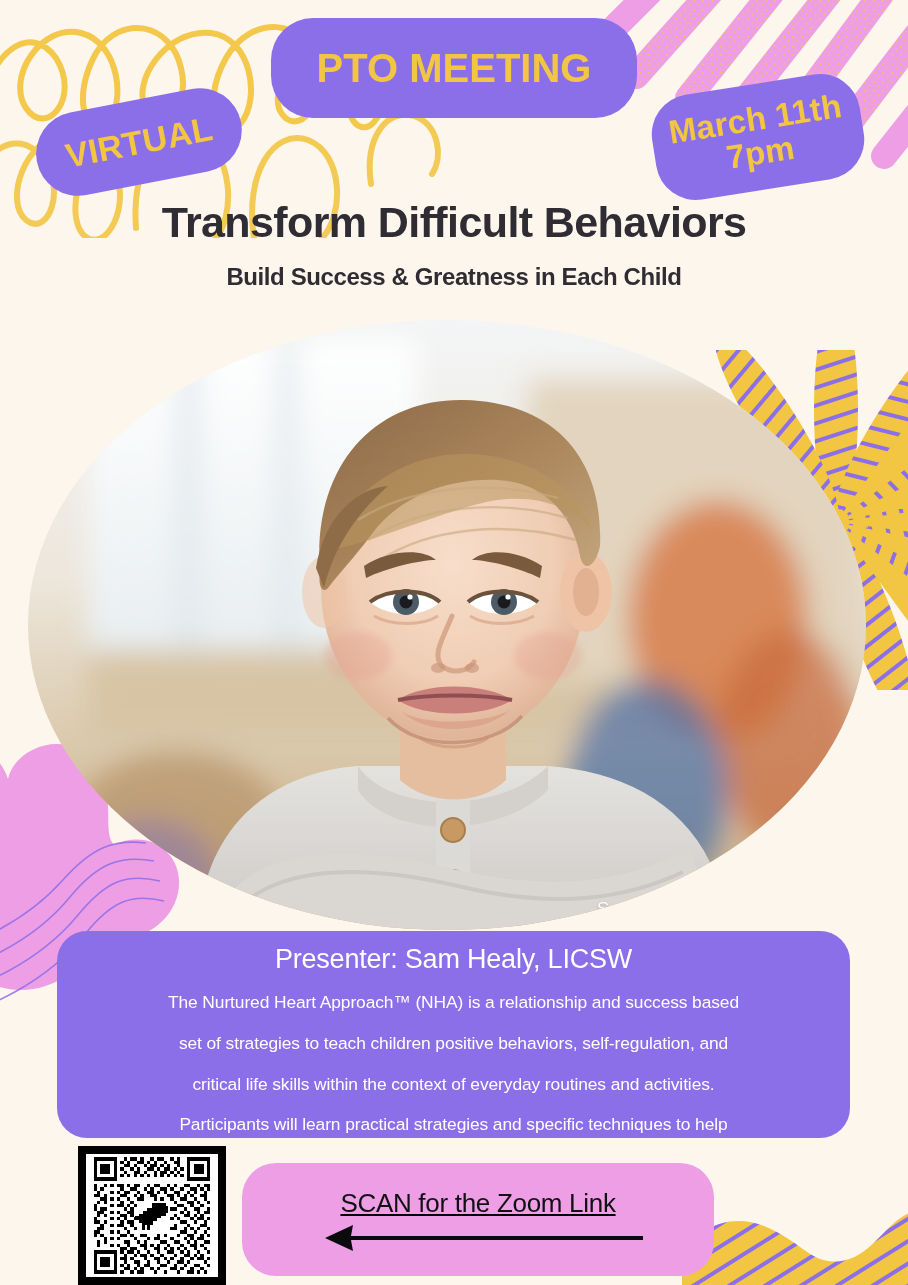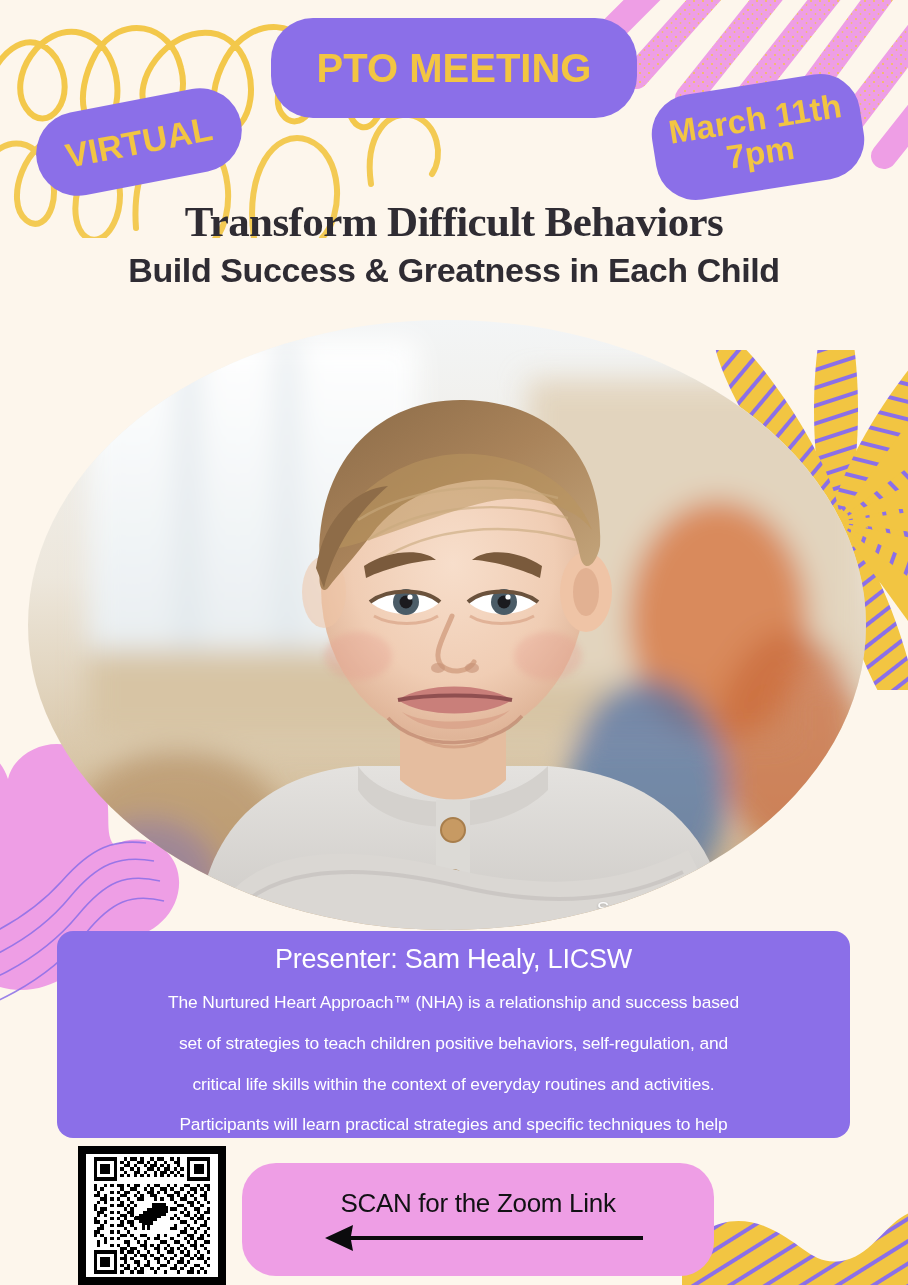--- a/index.html
+++ b/index.html
@@ -42,45 +42,45 @@
     transform:rotate(-9deg);
     padding-bottom:2px;
   }
 
   
   #headline{
     position:absolute; left:0; right:0; top:198px;
     text-align:center; color:#2F2C33;
   }
   #headline-main{
-    font-size:43px; font-weight:700; letter-spacing:-0.6px; line-height:1.12;font-family:Liberation Serif, serif;
+    font-size:43px; font-weight:700; letter-spacing:-0.6px; line-height:1.12;
   }
   #headline-sub{
-    font-size:34px; font-weight:700; letter-spacing:-0.4px; line-height:1.2;
-    margin-top:4px;
+    font-size:24px; font-weight:700; letter-spacing:-0.4px; line-height:1.2;
+    margin-top:17px;
   }
 
   
   #photo-circle{
     position:absolute; left:28px; top:320px; width:838px; height:610px;
     border-radius:50%; overflow:hidden;
   }
   #photo-inner{ position:absolute; inset:0; }
   #photo-svg{ width:100%; height:100%; display:block; }
   #photo-watermark{
     position:absolute; right:150px; bottom:10px;
     color:#FFFFFF; font-size:19px; font-weight:400;
     letter-spacing:-.3px; opacity:.93;
     text-shadow:0 1px 3px rgba(0,0,0,.25);
   }
 
   
   #info-panel{
     position:absolute; left:57px; top:931px; width:793px; height:207px;
-    background:#8B6FE8; border-radius:16px; color:#FFFFFF;
+    background:#8B6FE8; border-radius:30px; color:#FFFFFF;
     padding:8px 6px 10px; text-align:center;
   }
   #presenter{
     font-size:27px; font-weight:400; letter-spacing:-.2px;
     line-height:1.35; margin-top:2px;
   }
   #description{
     font-size:17.4px; font-weight:400; line-height:1.76;
     letter-spacing:-.1px; margin-top:1px;
   }
@@ -91,21 +91,21 @@
     position:absolute; left:78px; top:1146px; width:148px; height:139px;
     background:#000; padding:8px;
   }
   #qr-svg{ display:block; width:100%; height:100%; background:#fff; }
 
   
   #cta{
     position:absolute; left:242px; top:1163px; width:472px; height:113px;
     background:#EE9EE5; border-radius:34px;
     display:flex; flex-direction:column; align-items:center;
-    justify-content:center; gap:6px;
+    justify-content:center; gap:6px;text-decoration:underline;
   }
   #cta-label{
     color:#111114; font-size:26px; font-weight:400; letter-spacing:-.3px;
   }
   #cta-arrow{ width:330px; height:26px; display:block; }
 </style>
 </head>
 <body>
 
 <div id="poster">

